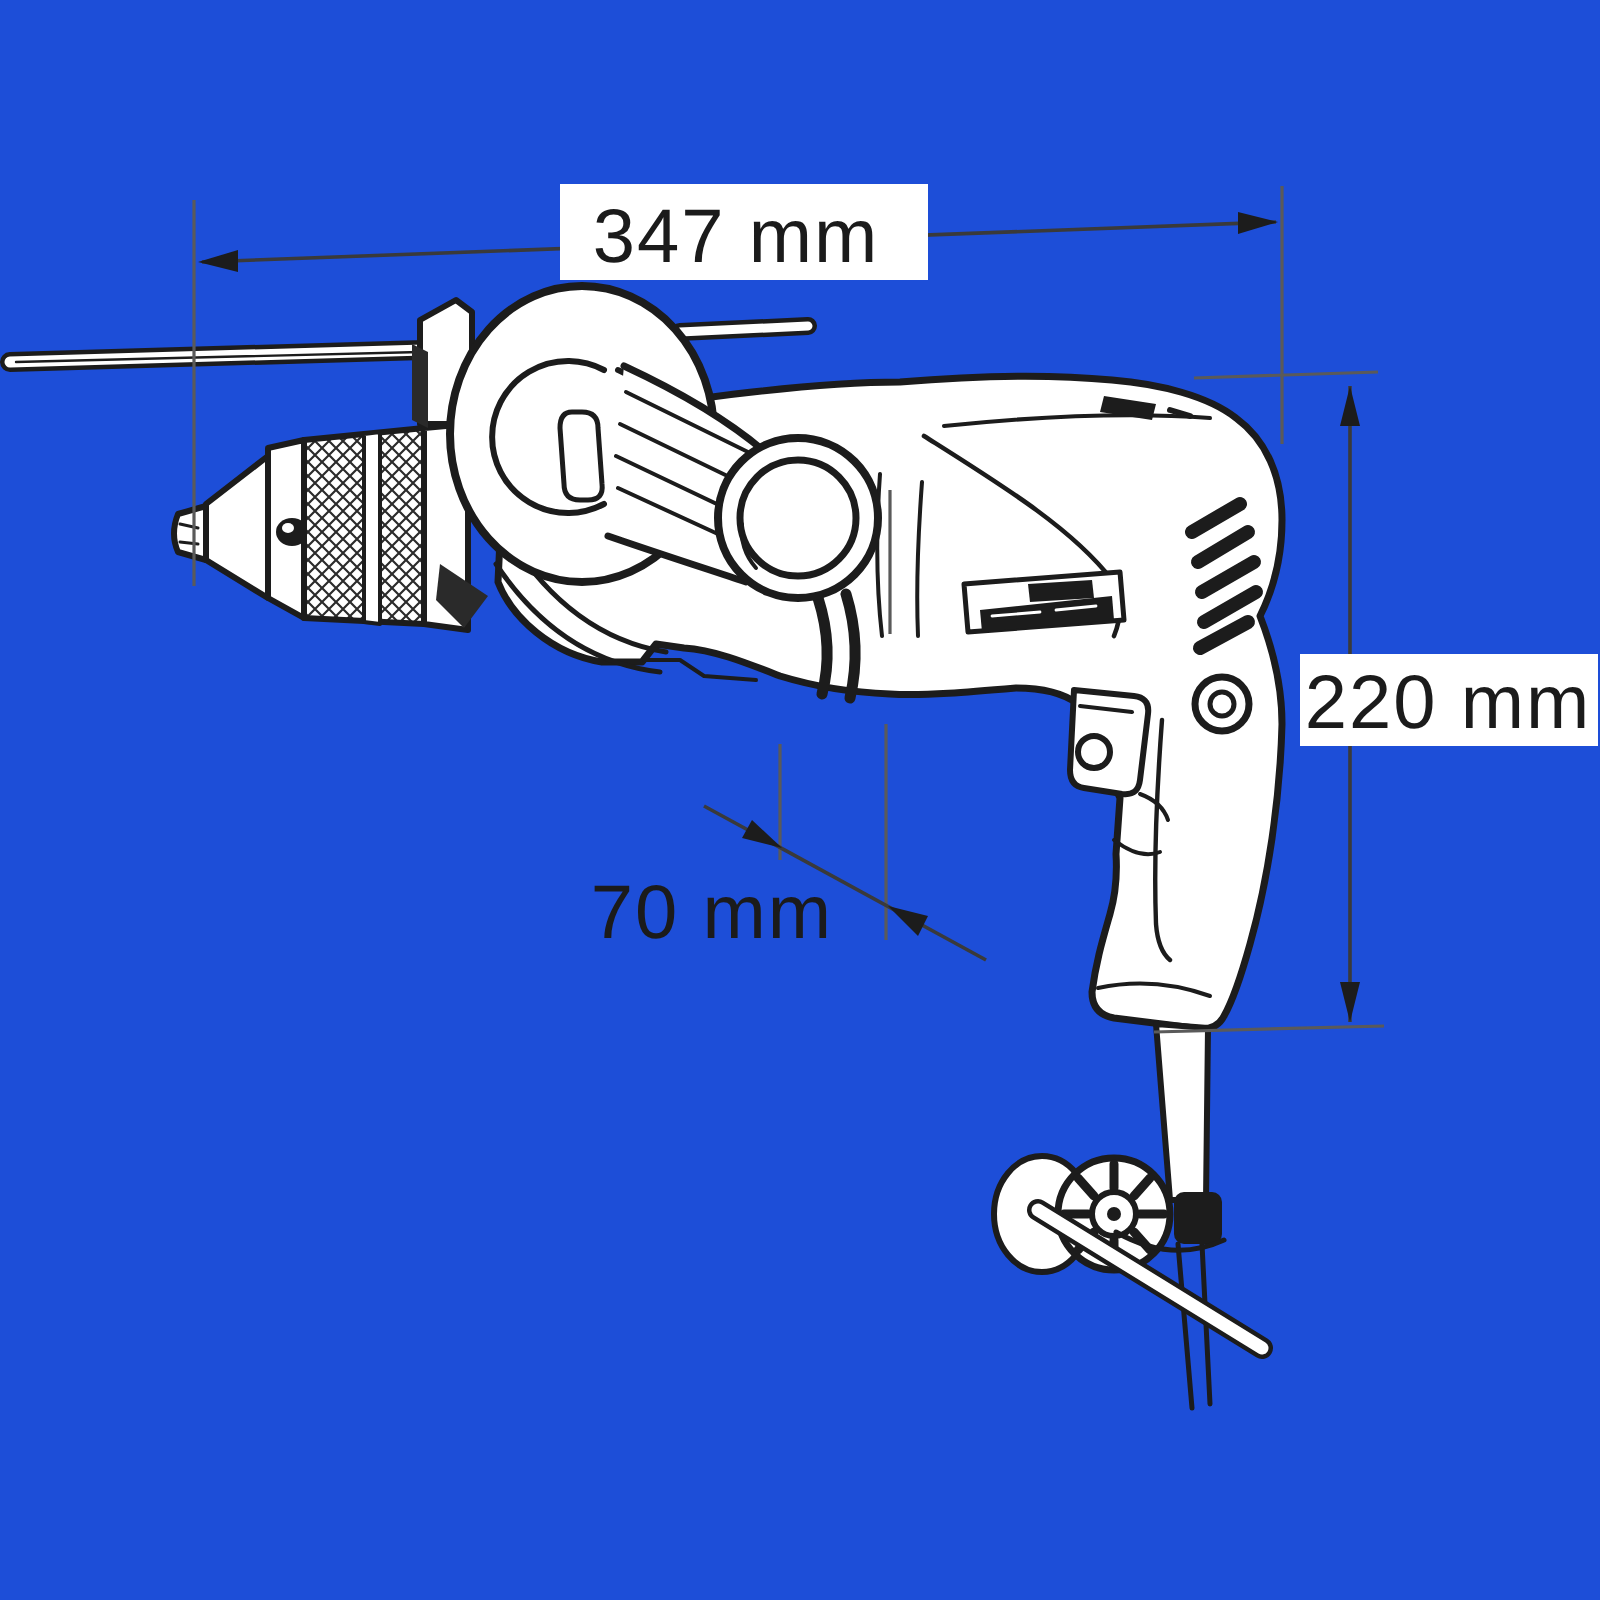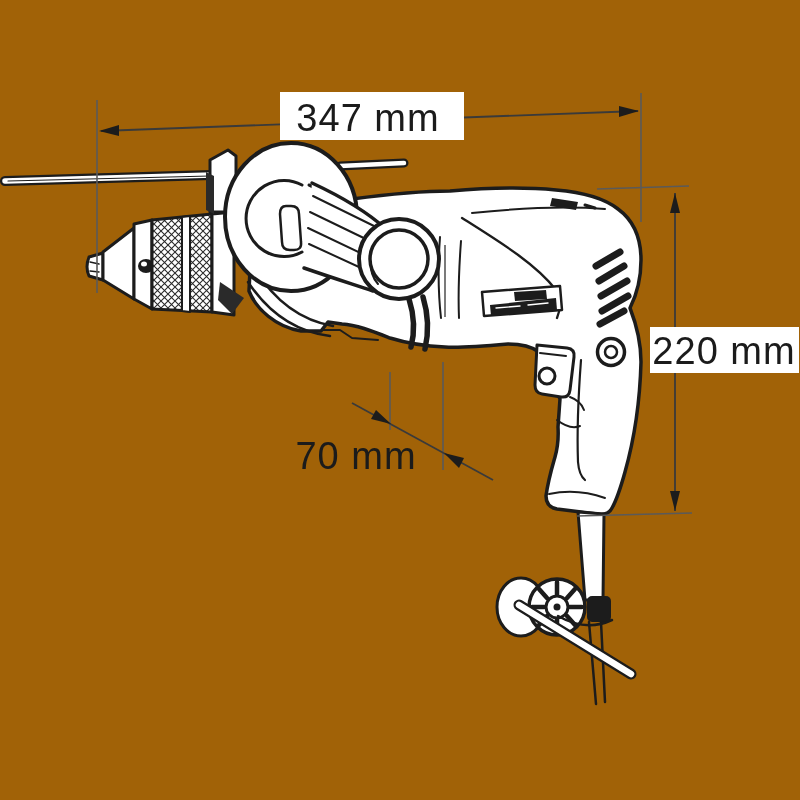--- a/index.html
+++ b/index.html
@@ -1,16 +1,16 @@
 <!DOCTYPE html>
 <html><head>
 <meta charset="utf-8">
 <style>
   html,body{margin:0;padding:0;background:#ffffff;}
-  #stage{position:relative;width:800px;height:800px;background:#a16207;overflow:hidden;
+  #stage{position:relative;width:800px;height:800px;background:#1d4ed8;overflow:hidden;
          font-family:"Liberation Sans", sans-serif;}
   svg{display:block;}
   text.dim{font-family:"Liberation Sans", sans-serif;font-size:38px;fill:#1b1b1b;letter-spacing:1px;}
 </style>
 </head>
 <body>
 
 <div id="stage">
 <svg width="800" height="800" viewBox="0 0 800 800">
   <defs>

